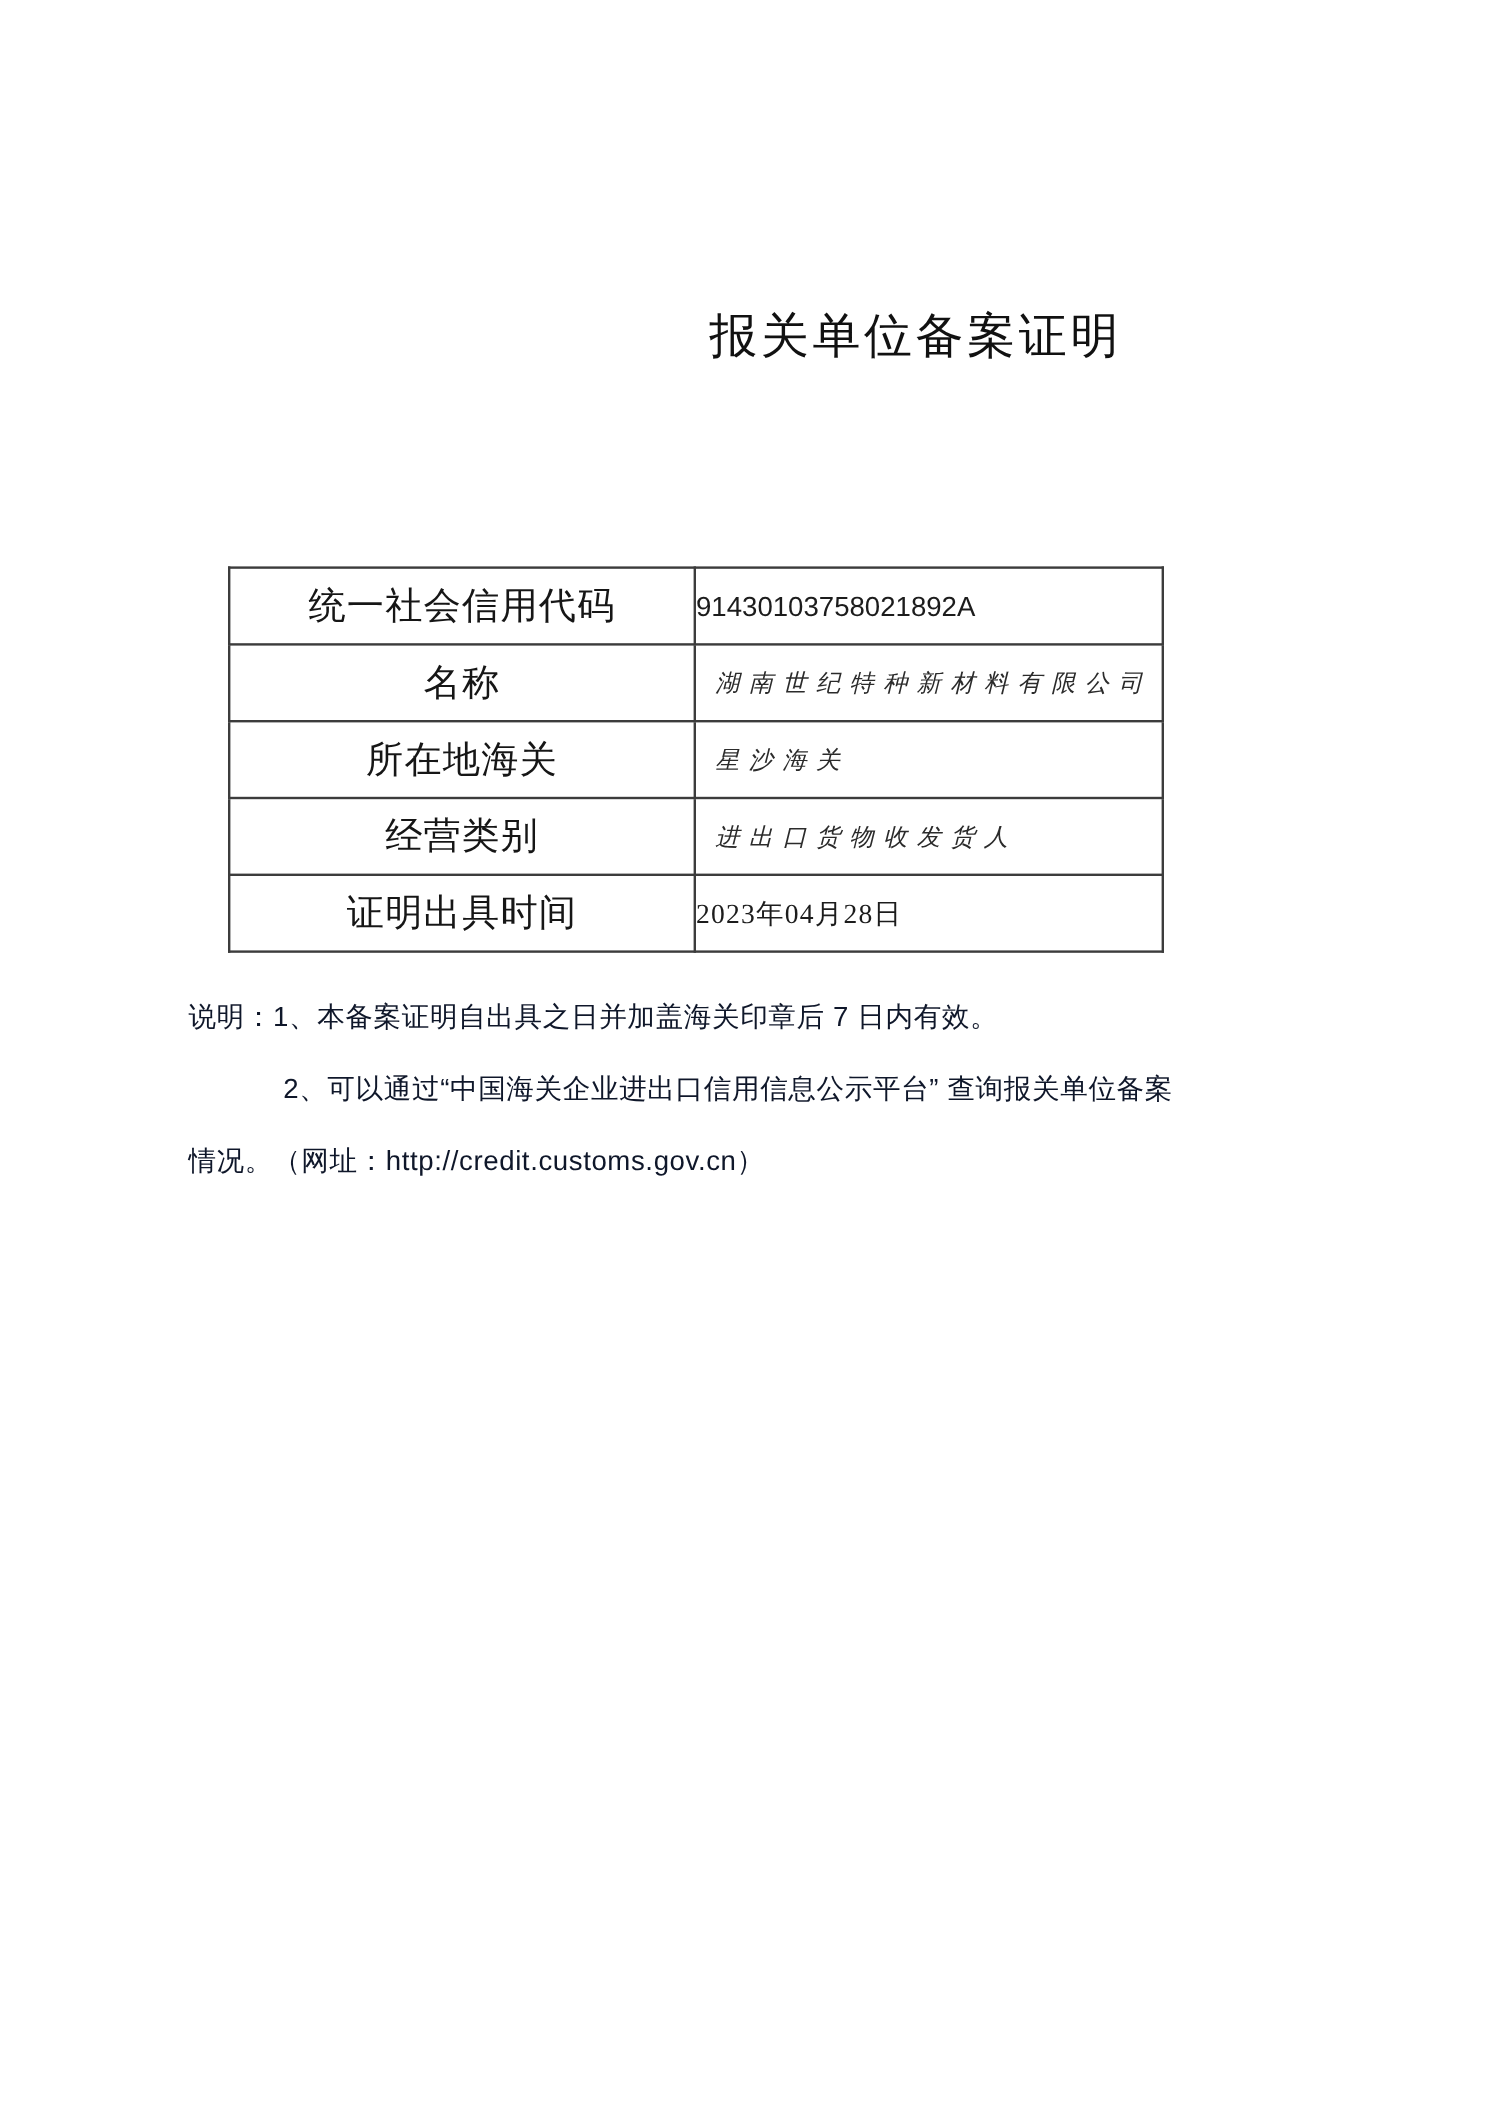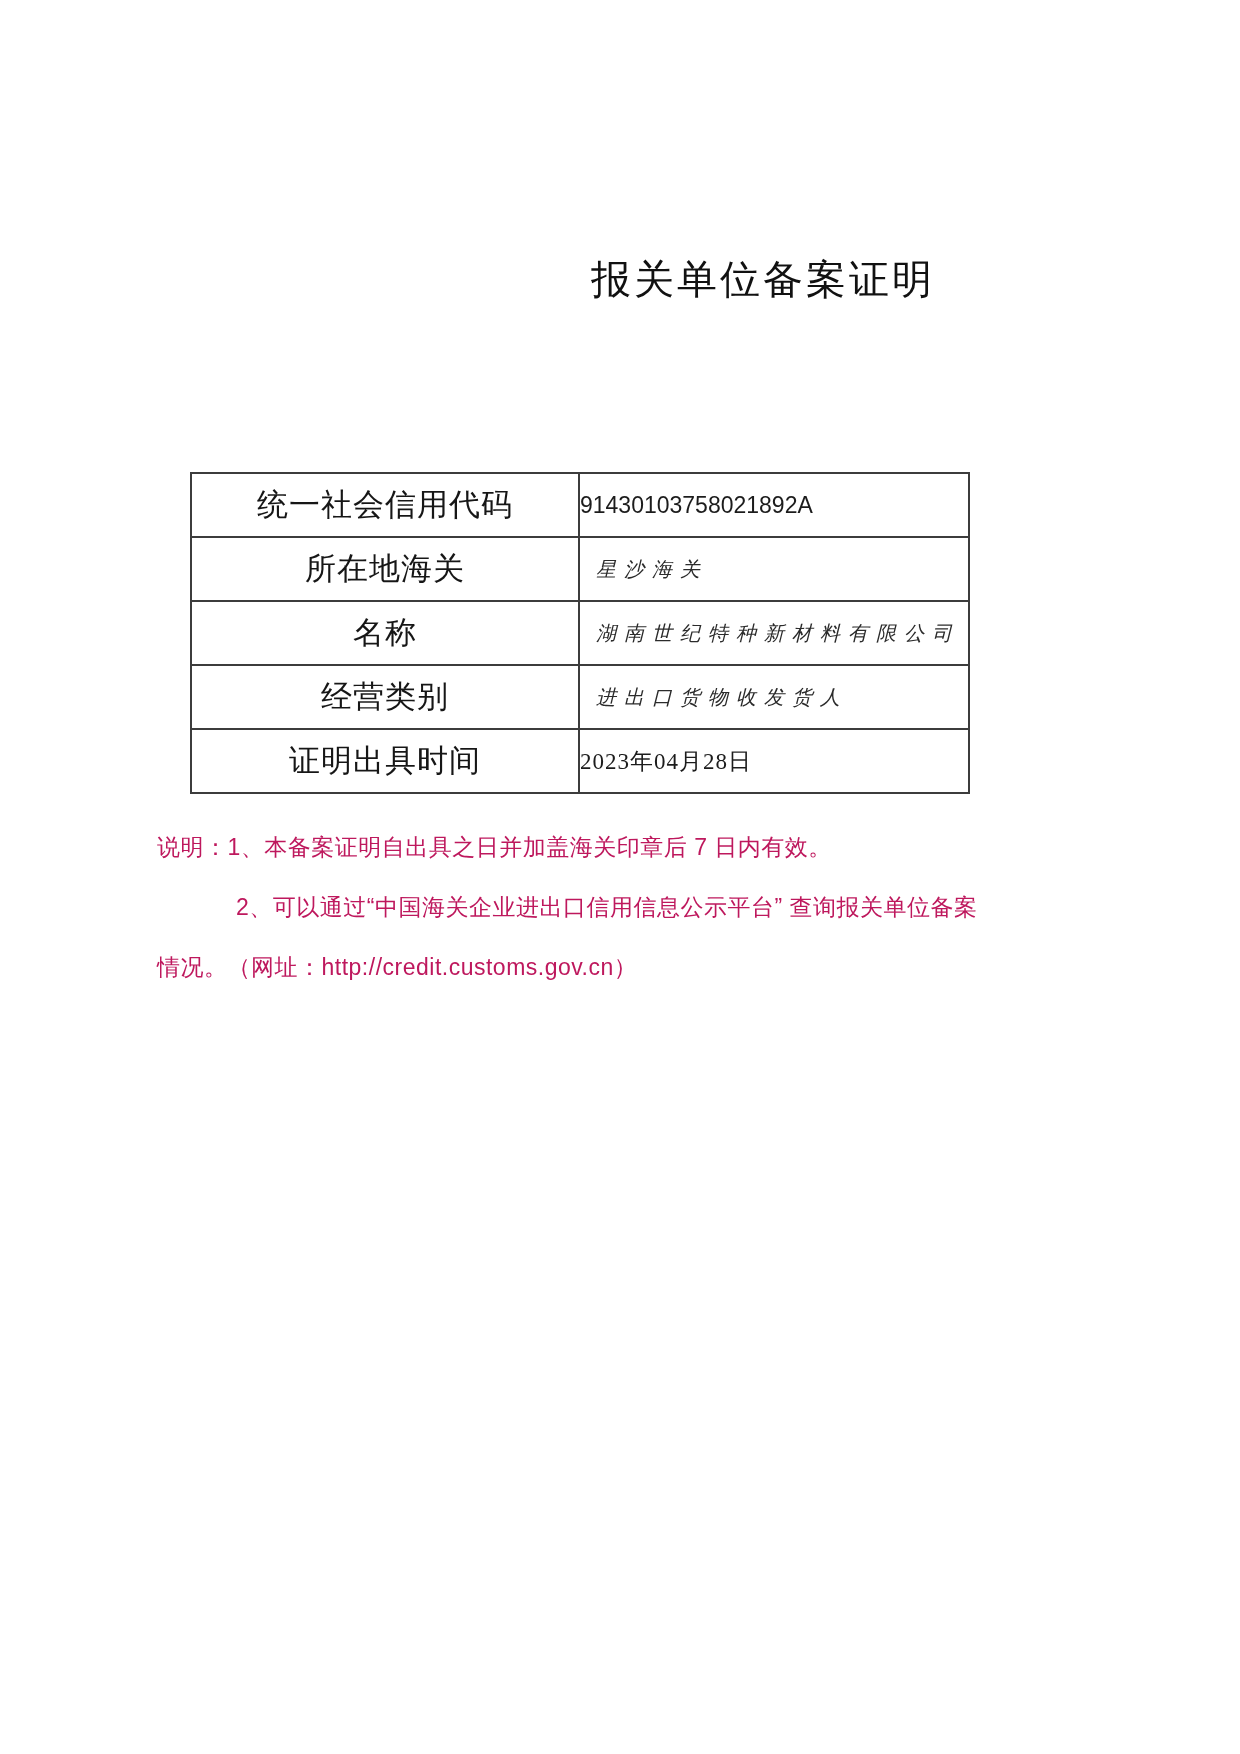--- a/index.html
+++ b/index.html
@@ -65,21 +65,21 @@
   }
   td.value-cell.date {
     font-size: 23px;
     letter-spacing: 1px;
     font-family: Liberation Serif, serif;
   }
   .note {
     position: absolute;
     font-size: 23px;
     line-height: 27px;
-    color: #be185d;
+    color: #0f172a;
     letter-spacing: 0.5px;
     white-space: pre;
   }
   .note-1 { left: 157px; top: 834px; }
   .note-2 { left: 236px; top: 894px; }
   .note-3 { left: 157px; top: 954px; }
 </style>
 </head>
 <body>
 
@@ -87,26 +87,26 @@
 
   <div class="doc-title">报关单位备案证明</div>
 
   <table class="reg-table">
     <tbody>
       <tr>
         <td class="label-cell">统一社会信用代码</td>
         <td class="value-cell">91430103758021892A</td>
       </tr>
       <tr>
+        <td class="label-cell">名称</td>
+        <td class="value-cell hw">湖南世纪特种新材料有限公司</td>
+      </tr>
+      <tr>
         <td class="label-cell">所在地海关</td>
         <td class="value-cell hw">星沙海关</td>
-      </tr>
-      <tr>
-        <td class="label-cell">名称</td>
-        <td class="value-cell hw">湖南世纪特种新材料有限公司</td>
       </tr>
       <tr>
         <td class="label-cell">经营类别</td>
         <td class="value-cell hw">进出口货物收发货人</td>
       </tr>
       <tr>
         <td class="label-cell">证明出具时间</td>
         <td class="value-cell date">2023年04月28日</td>
       </tr>
     </tbody>

